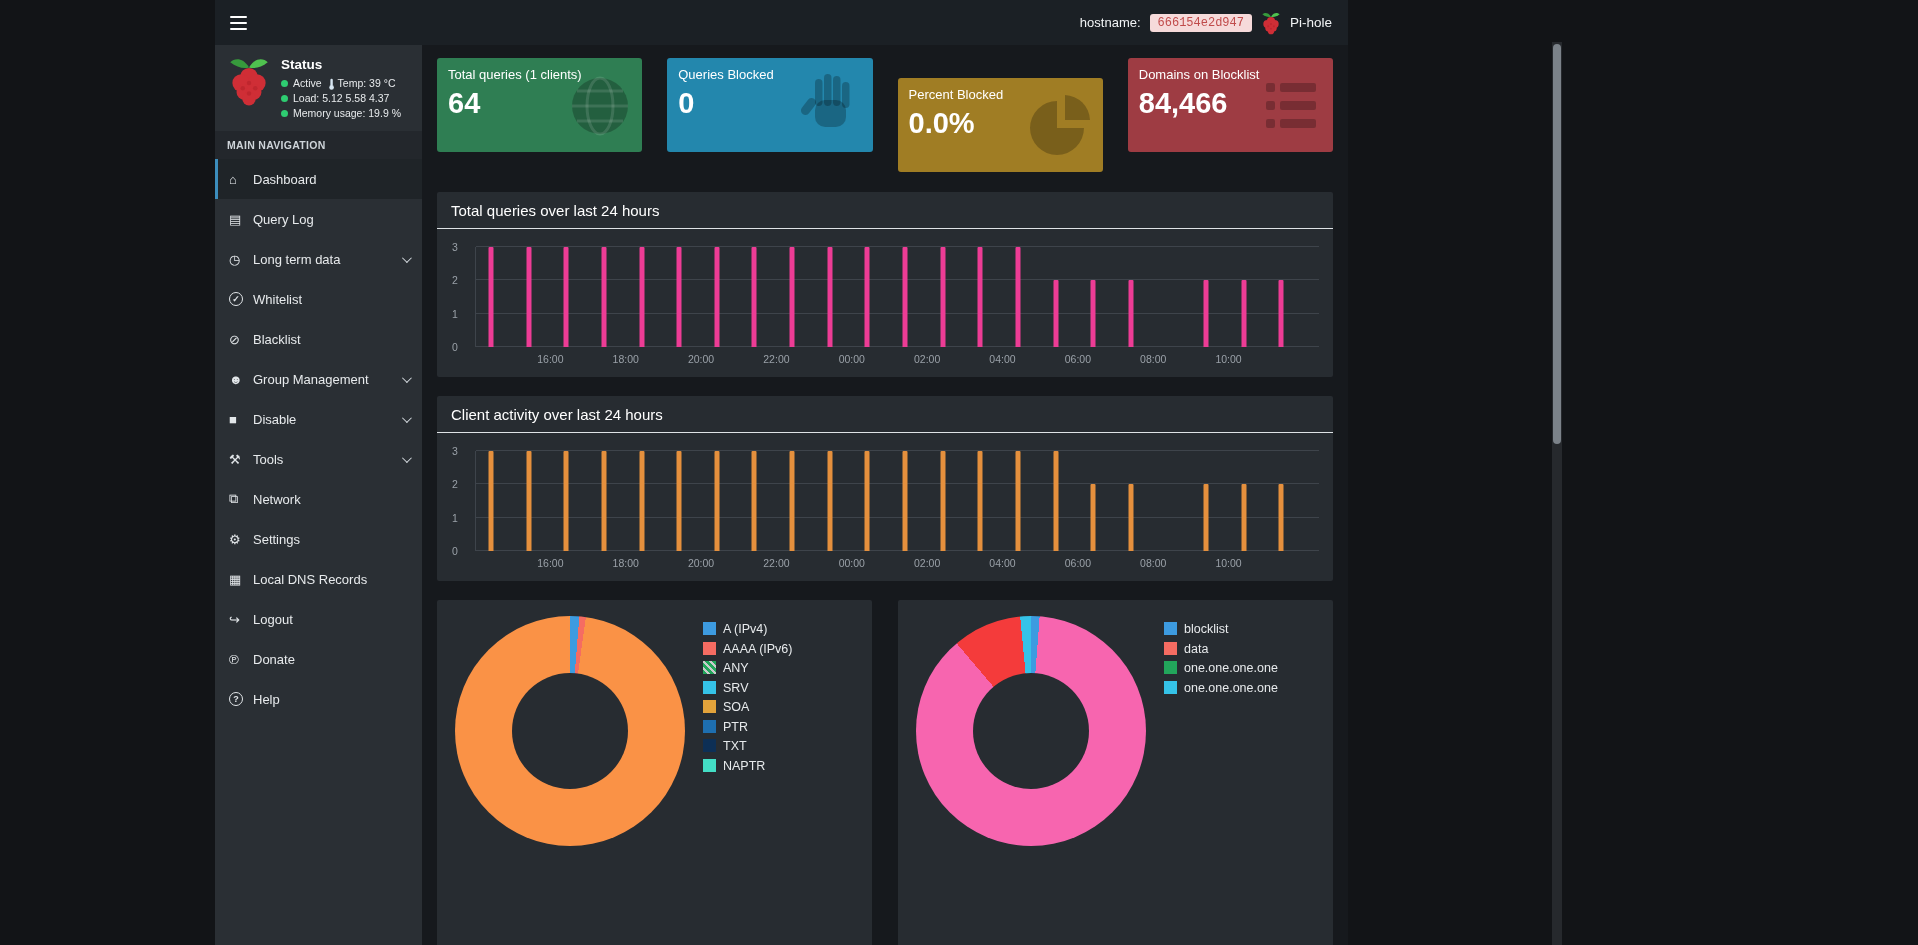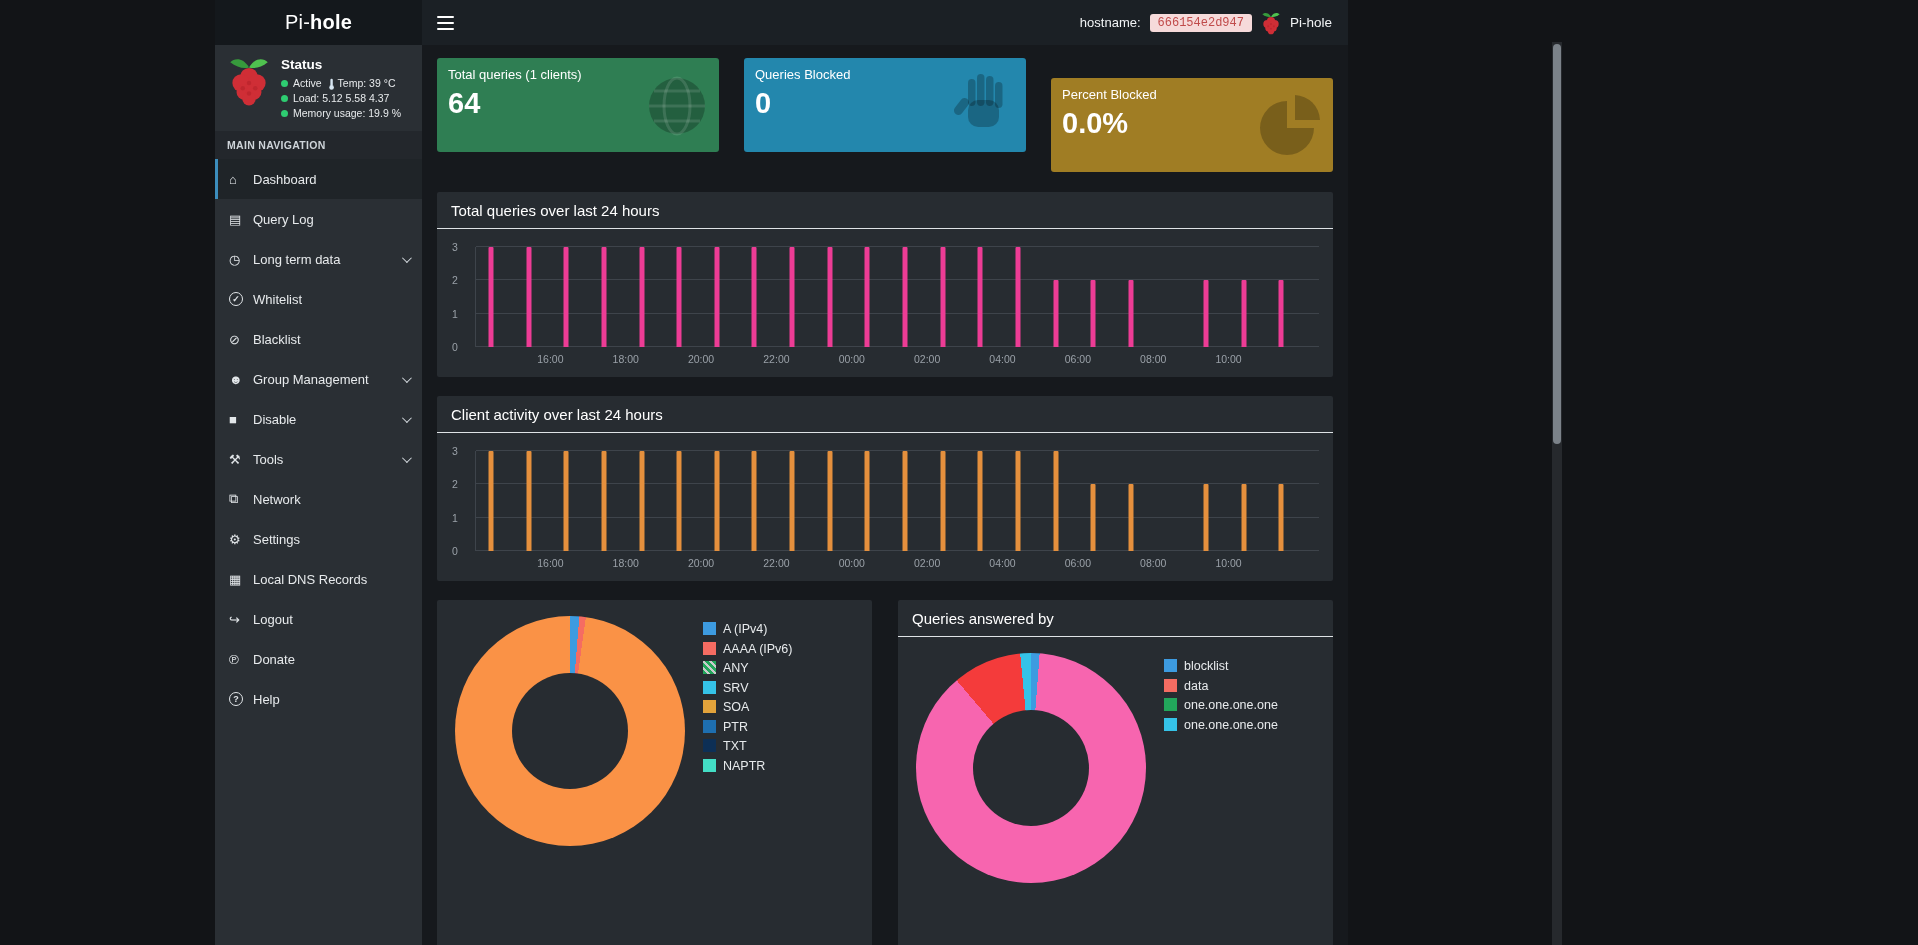--- a/index.html
+++ b/index.html
@@ -78,24 +78,20 @@
   
   .float-scrollbar { position:absolute; left:1552px; top:42px; width:10px; height:903px; background:#26292d; }
   .float-scrollbar .thumb { position:absolute; left:1px; top:2px; width:8px; height:400px; background:#7b8289; border-radius:4px; }
 </style>
 </head>
 <body>
 
 <div class="app">
 
   <header class="navbar">
-    <div class="logo">
-      <span class="thin">Pi-</span>
-        <b>hole</b>
-    </div>
     <div class="hamburger">
       <span></span>
         <span></span>
         <span></span>
     </div>
     <div class="nav-right">
       <span>hostname:</span>
       <span class="host-badge">666154e2d947</span>
       <span class="brand-rasp" id="brand-rasp">
           <svg viewBox="0 0 40 50">
@@ -292,20 +288,34 @@
         <div class="card" style="background: rgb(160, 125, 36); margin-top: 20px;">
     <div class="card-title">Percent Blocked</div>
     <div class="card-value">0.0%</div>
     <div class="card-icon"><svg viewBox="0 0 72 72">
               <g fill="rgba(0,0,0,0.24)">
                 <path d="M32 11 A27 27 0 1 0 59 38 L32 38 Z"></path>
                 <path d="M40 5 A26 26 0 0 1 65 30 L40 30 Z"></path>
               </g>
             </svg></div>
   </div>
+        <div class="card" style="background: rgb(158, 60, 67);">
+    <div class="card-title">Domains on Blocklist</div>
+    <div class="card-value">84,466</div>
+    <div class="card-icon"><svg viewBox="0 0 72 72">
+              <g fill="rgba(0,0,0,0.24)">
+                <rect x="11" y="13" width="9" height="9" rx="2"></rect>
+                <rect x="25" y="13" width="36" height="9" rx="2"></rect>
+                <rect x="11" y="31" width="9" height="9" rx="2"></rect>
+                <rect x="25" y="31" width="36" height="9" rx="2"></rect>
+                <rect x="11" y="49" width="9" height="9" rx="2"></rect>
+                <rect x="25" y="49" width="36" height="9" rx="2"></rect>
+              </g>
+            </svg></div>
+  </div>
       </div>
 
     <section class="panel">
       <div class="panel-header">Total queries over last 24 hours</div>
       <div class="panel-body">
           <div id="bar0">
             <div class="bar-plot">
               <div class="gridline" style="bottom: 0%;"></div>
               <span class="ylab" style="bottom: 0%;">0</span>
               <div class="gridline" style="bottom: 33.3333%;"></div>
@@ -441,21 +451,20 @@
                 </div>
                 <div class="legend-item">
                   <span class="legend-swatch" style="background: rgb(67, 222, 197);"></span>
                   <span>NAPTR</span>
                 </div>
               </div>
           </div>
         </div>
       </section>
       <section class="panel">
-        <div class="panel-header">Queries answered by</div>
         <div class="panel-body">
           <div class="donut-wrap">
             <div class="donut" id="donut3" style="background: conic-gradient(rgb(61, 155, 224) 0deg, rgb(61, 155, 224) 4.32deg, rgb(247, 101, 175) 4.32deg, rgb(247, 101, 175) 319.68deg, rgb(244, 59, 59) 319.68deg, rgb(244, 59, 59) 354.6deg, rgb(53, 195, 232) 354.6deg, rgb(53, 195, 232) 360deg);">
                 <div class="donut-hole"></div>
               </div>
             <div class="legend" id="legend3">
                 <div class="legend-item">
                   <span class="legend-swatch" style="background: rgb(61, 155, 224);"></span>
                   <span>blocklist</span>
                 </div>

